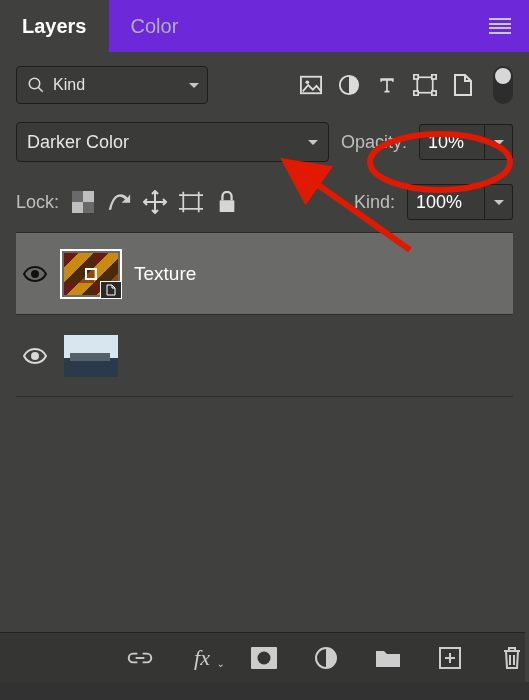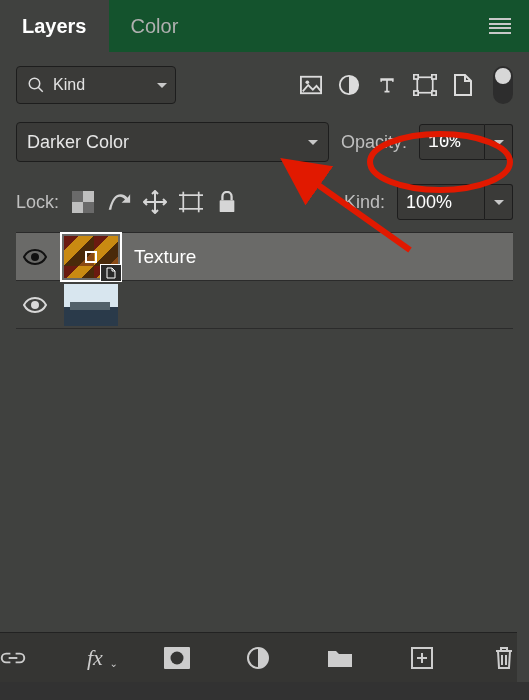--- a/index.html
+++ b/index.html
@@ -12,21 +12,21 @@
     font-size: 16px;
     overflow: hidden;
     position: relative;
   }
 
   
   .tabs {
     display: flex;
     align-items: center;
     height: 52px;
-    background: #14532d;
+    background: #6d28d9;
     padding: 0 6px 0 0;
   }
   .tab {
     padding: 0 22px;
     height: 52px;
     line-height: 52px;
     font-size: 20px;
     color: #b0b0b0;
     cursor: pointer;
   }
@@ -51,21 +51,21 @@
     display: flex; align-items: center; gap: 10px;
     margin-bottom: 18px;
   }
   .kind-select {
     display: flex; align-items: center;
     border: 1px solid #1d1d1d;
     background: #3a3a38;
     border-radius: 4px;
     height: 38px;
     padding: 0 8px 0 10px;
-    width: 160px;
+    width: 192px;
     gap: 8px;
   }
   .kind-select .chev { margin-left: auto; }
   .filt-ico {
     width: 28px; height: 28px;
     display: flex; align-items: center; justify-content: center;
     color: #e2e2e2;
   }
   .filter-row .gap { flex: 1; }
   .pill {
@@ -108,42 +108,42 @@
     font-size: 18px;
   }
   .chev-btn {
     width: 28px; height: 36px;
     display: flex; align-items: center; justify-content: center;
     border: 1px solid #1d1d1d; border-left: none;
     background: #3a3a38;
     border-radius: 0 3px 3px 0;
   }
   .opacity-group { display: flex; align-items: center; }
-  .opacity-group .val-box { border-top-right-radius: 0; border-bottom-right-radius: 0; width: 66px; justify-content: flex-start; font-family: Liberation Mono, monospace; }
+  .opacity-group .val-box { border-top-right-radius: 0; border-bottom-right-radius: 0; width: 66px; justify-content: flex-start; }
 
   .chev { width: 0; height: 0; border: 5px solid transparent; border-top-color: #c8c8c8; transform: translateY(3px); }
 
   
   .lock-row {
     display: flex; align-items: center; gap: 12px;
     padding: 8px 0 12px 0;
     border-bottom: 1px solid #2a2a2a;
     color: #bfbfbf;
     font-size: 18px;
   }
   .lock-row .gap { flex: 1; }
   .lock-ico { width: 24px; height: 24px; display: flex; align-items: center; justify-content: center; color: #dcdcdc; }
   .fill-group { display: flex; align-items: center; }
-  .fill-group .val-box { width: 88px; border-top-right-radius: 0; border-bottom-right-radius: 0; }
+  .fill-group .val-box { width: 78px; border-top-right-radius: 0; border-bottom-right-radius: 0; }
 
   
   .layers { margin-top: 0; }
   .layer {
     display: flex; align-items: center;
-    height: 48px;
+    height: 82px;
     padding: 0 8px 0 6px;
     gap: 12px;
     border-bottom: 1px solid #2b2b2b;
   }
   .layer.selected { background: #6a6a68; color: #fff; }
   .eye { width: 26px; display: flex; justify-content: center; }
   .thumb {
     width: 62px; height: 50px; position: relative;
     display: flex; align-items: center; justify-content: center;
   }
@@ -170,27 +170,27 @@
     position: absolute; right: -2px; bottom: -2px;
     width: 22px; height: 18px; background: #2a2a2a; border: 1px solid #fff;
     display: flex; align-items: center; justify-content: center;
   }
   .smart-badge svg { transform: scale(0.75); }
   .layer-name { font-size: 19px; }
 
   
   .bottombar {
     position: absolute;
-    left: 0; right: 12px; bottom: 0;
+    left: 0; right: 4px; bottom: 0;
     height: 50px;
     background: #353533;
     border-top: 1px solid #222;
     display: flex;
     align-items: center;
-    justify-content: space-between;
+    justify-content: flex-end;
     gap: 36px;
   }
   .bico { width: 26px; height: 26px; display: flex; align-items: center; justify-content: center; color: #cdcdcd; }
 
   
   .annot {
     position: absolute; inset: 0;
     pointer-events: none;
   }
 </style>

